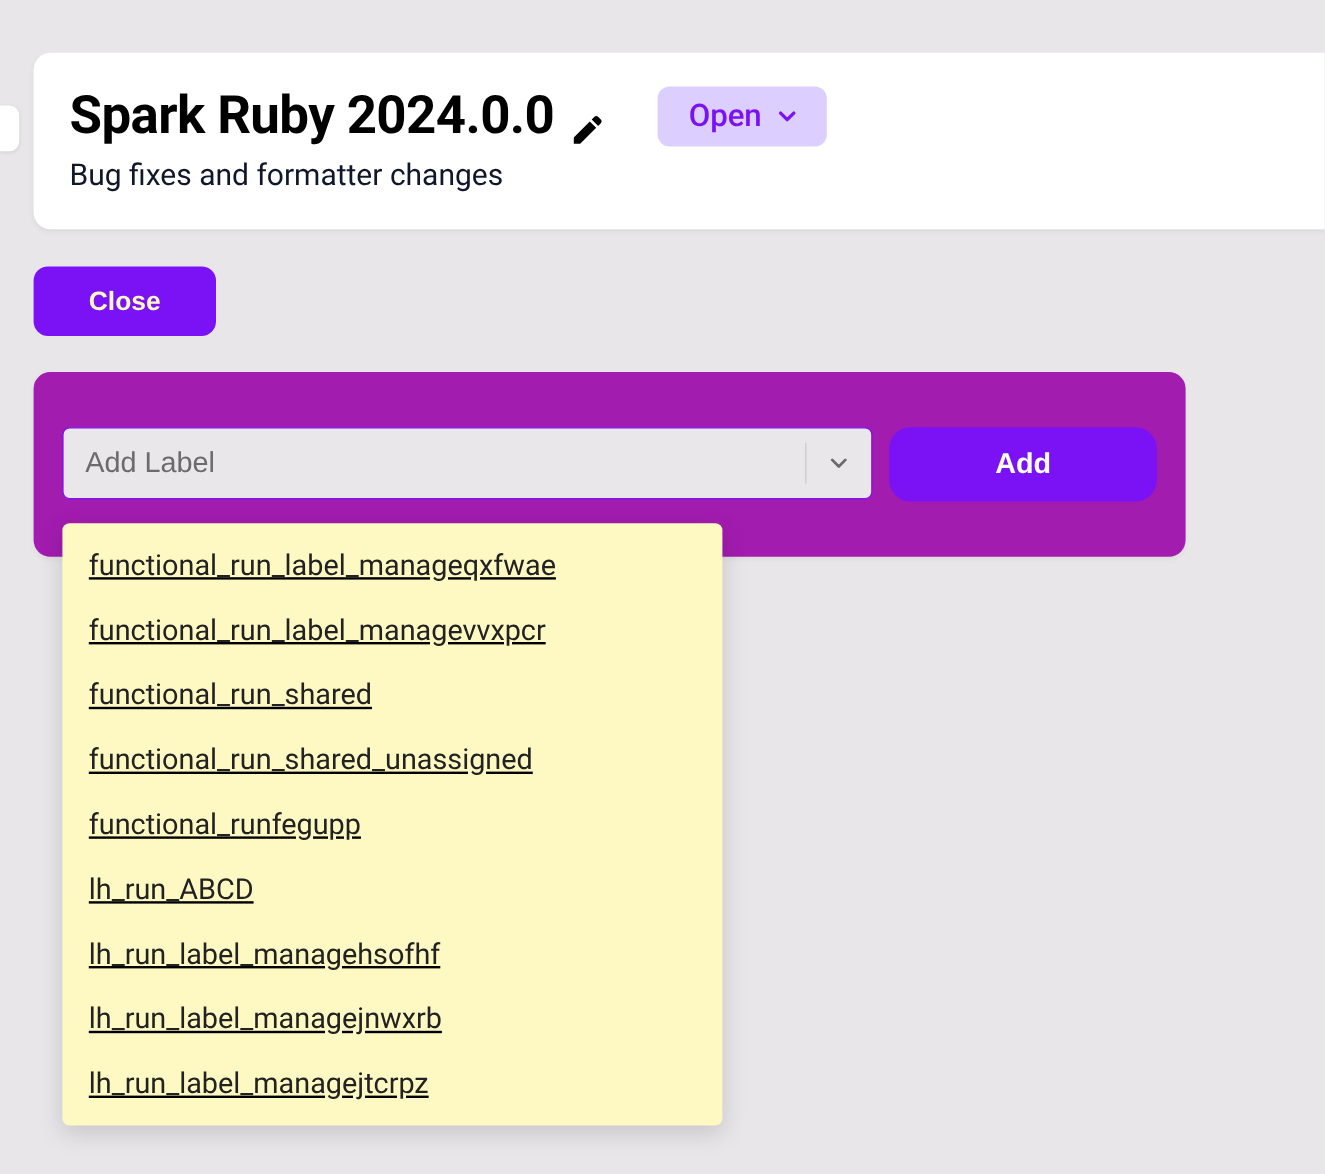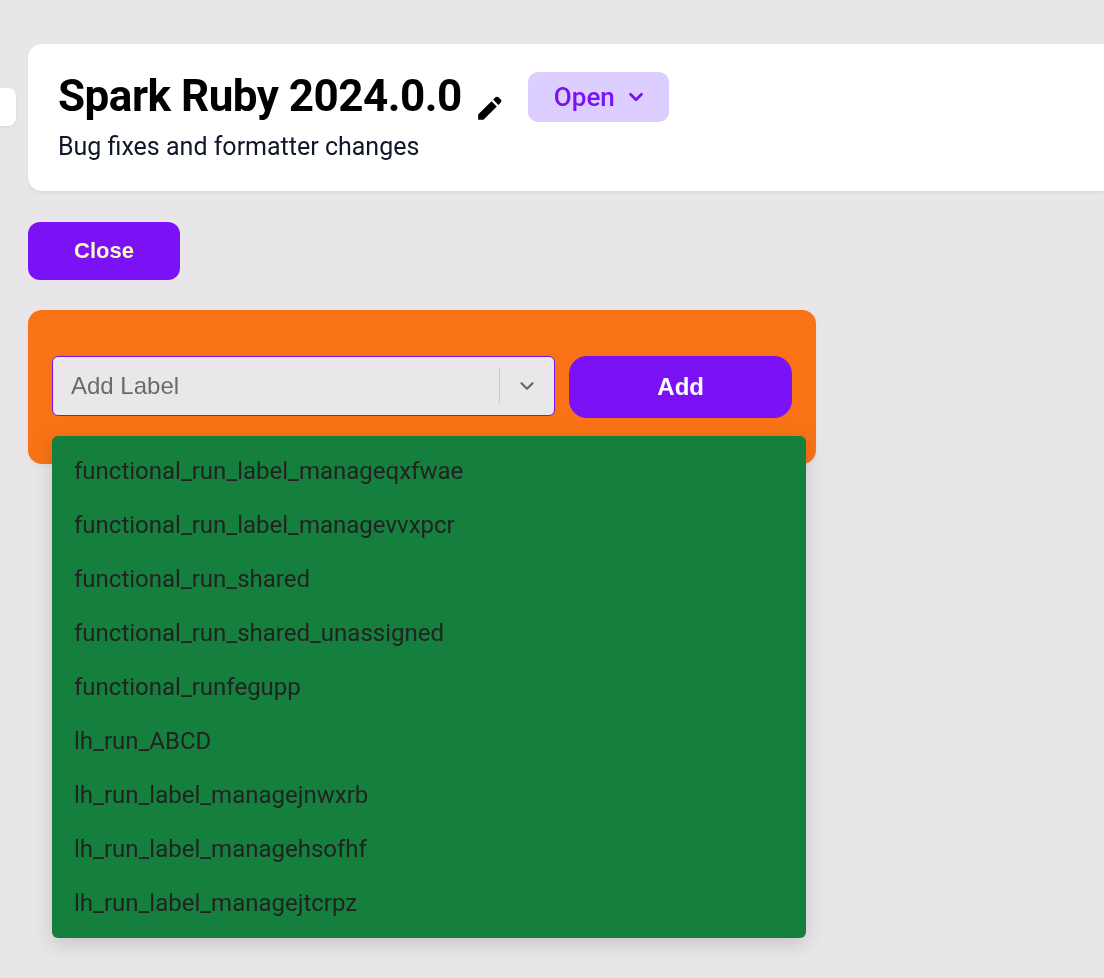--- a/index.html
+++ b/index.html
@@ -56,21 +56,21 @@
     display: inline-flex;
     align-items: center;
     gap: 10px;
     background: #dcceff;
     color: #7a12f5;
     font-size: 26px;
     font-weight: 500;
     padding: 10px 22px 10px 26px;
     border-radius: 10px;
     cursor: pointer;
-    margin-left: 8px;
+    margin-left: 28px;
   }
   .status-badge svg {
     width: 22px;
     height: 22px;
   }
 
   .subtitle {
     font-size: 25px;
     color: #0f172a;
     margin-top: 10px;
@@ -87,22 +87,22 @@
     padding: 16px 46px;
     font-size: 22px;
     font-weight: 700;
     cursor: pointer;
   }
 
   .label-card {
     position: absolute;
     left: 28px;
     top: 310px;
-    width: 788px;
-    background: #f97316;
+    width: 960px;
+    background: #a21caf;
     border-radius: 14px;
     padding: 46px 24px;
     box-shadow: 0 2px 4px rgba(0,0,0,0.04);
   }
 
   .label-row {
     display: flex;
     align-items: stretch;
     gap: 14px;
   }
@@ -161,26 +161,27 @@
     height: 62px;
     font-size: 24px;
     font-weight: 600;
     cursor: pointer;
   }
 
   .dropdown-menu {
     position: absolute;
     left: 52px;
     top: 436px;
-    width: 754px;
-    background: #15803d;
+    width: 550px;
+    background: #fef9c3;
     border-radius: 6px;
     box-shadow: 0 6px 20px rgba(0,0,0,0.15);
     padding: 8px 0;
     z-index: 10;
+    text-decoration: underline;
   }
 
   .dropdown-item {
     padding: 13px 22px;
     font-size: 24px;
     color: #222;
     cursor: pointer;
     white-space: nowrap;
     overflow: hidden;
     text-overflow: ellipsis;
@@ -238,16 +239,16 @@
   </div>
 </div>
 
 <div class="dropdown-menu" id="dropdown-root">
 <div class="dropdown-item">functional_run_label_manageqxfwae</div>
     <div class="dropdown-item">functional_run_label_managevvxpcr</div>
     <div class="dropdown-item">functional_run_shared</div>
     <div class="dropdown-item">functional_run_shared_unassigned</div>
     <div class="dropdown-item">functional_runfegupp</div>
     <div class="dropdown-item">lh_run_ABCD</div>
+    <div class="dropdown-item">lh_run_label_managehsofhf</div>
     <div class="dropdown-item">lh_run_label_managejnwxrb</div>
-    <div class="dropdown-item">lh_run_label_managehsofhf</div>
     <div class="dropdown-item">lh_run_label_managejtcrpz</div>
   </div>
 
 </body></html>

